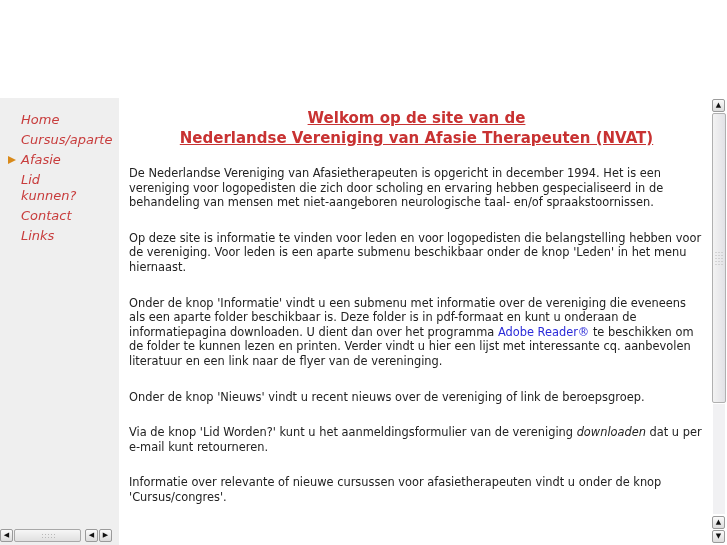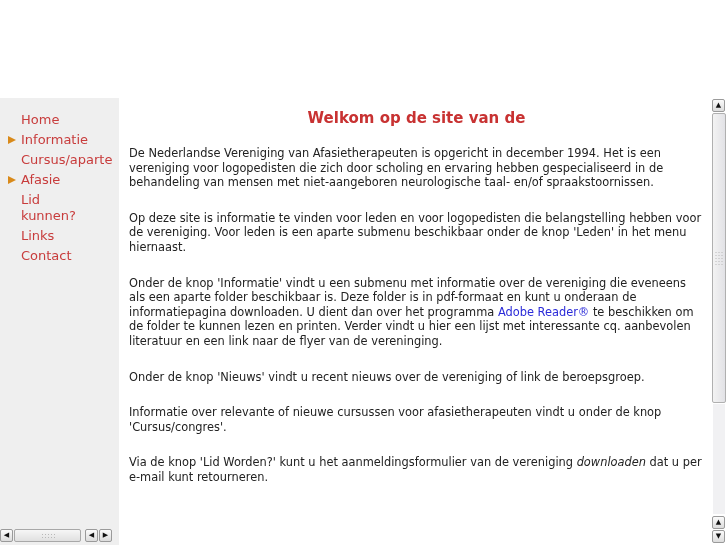--- a/index.html
+++ b/index.html
@@ -12,82 +12,82 @@
     position:absolute; left:0; top:98px; width:119px; height:447px;
     background:#efefef;
   }
   .nav { list-style:none; margin:0; padding:0; position:absolute; top:14px; left:0; width:119px; }
   .nav li { position:relative; padding-left:21px; font-size:13px; line-height:16px; margin-bottom:4px; color:#c83c3c; }
   .nav li .arrow {
     position:absolute; left:8px; top:4px; width:0; height:0;
     border-top:4px solid transparent; border-bottom:4px solid transparent;
     border-left:8px solid #d98a1a;
   }
-  .nav li span.label { cursor:pointer; white-space:pre-line; }
+  .nav li span.label { cursor:pointer; white-space:pre-line;font-style:italic; }
   .hscroll {
     position:absolute; left:0; top:529px; width:114px; height:14px;
   }
   .sb-btn {
     position:absolute; width:13px; height:13px; border:1px solid #9a9a9a; border-radius:2px;
     background:linear-gradient(#fbfbfb,#dcdcdc); box-sizing:border-box;
     font-size:7px; line-height:11px; text-align:center; color:#111;
   }
   .hthumb {
     position:absolute; left:14px; top:0; width:67px; height:13px; box-sizing:border-box;
     border:1px solid #a8a8a8; border-radius:2px; background:linear-gradient(#f6f6f6,#e0e0e0);
   }
   .grip { position:absolute; left:50%; top:50%; transform:translate(-50%,-50%); width:14px; height:6px;
     background-image:radial-gradient(#b8b8b8 0.8px, transparent 1px); background-size:3px 3px; }
   .content {
     position:absolute; left:129px; top:106px; width:575px;
     font-size:11.4px; line-height:14.6px; color:#222;
   }
-  .title { text-align:center; color:#c83232; font-weight:bold; font-size:15px; line-height:20px; margin:2px 0 18px 0; }
+  .title { text-align:center; color:#c83232; font-weight:bold; font-size:15px; line-height:20px; margin:2px 0 18px 0;text-decoration:underline; }
   .content p { margin:0 0 21px 0; }
   .content a { color:#2a2ad8; text-decoration:none;margin-top:44px; }
   .vscroll { position:absolute; left:712px; top:98px; width:14px; height:447px; }
   .vtrack { position:absolute; left:0; top:15px; width:14px; height:290px; box-sizing:border-box;
     border:1px solid #b0b0b0; border-radius:2px; background:linear-gradient(90deg,#f3f3f3,#e2e2e6); }
   .vrest { position:absolute; left:1px; top:306px; width:12px; height:110px; background:#f1f1f3; }
 </style>
 </head>
 <body>
 
 <div class="sidebar">
   <ul class="nav">
     <li><span class="label">Home</span></li>
-    <li><span class="arrow"></span><span class="label">Informatie</span></li>
     <li><span class="label">Cursus/aparte</span></li>
     <li><span class="arrow"></span><span class="label">Afasie</span></li>
     <li><span class="label">Lid
 kunnen?</span></li>
+    <li><span class="label">Contact</span></li>
     <li><span class="label">Links</span></li>
-    <li><span class="label">Contact</span></li>
   </ul>
 </div>
 
 <div class="hscroll">
   <div class="sb-btn" style="left:0;top:0;"><span>◀</span></div>
   <div class="hthumb">
       <div class="grip"></div>
     </div>
   <div class="sb-btn" style="left:85px;top:0;"><span>◀</span></div>
   <div class="sb-btn" style="left:99px;top:0;"><span>▶</span></div>
 </div>
 
 <div class="content">
   <div class="title">
     <div>Welkom op de site van de</div>
+    <div>Nederlandse Vereniging van Afasie Therapeuten (NVAT)</div>
   </div>
   <p>De Nederlandse Vereniging van Afasietherapeuten is opgericht in december 1994. Het is een vereniging voor logopedisten die zich door scholing en ervaring hebben gespecialiseerd in de behandeling van mensen met niet-aangeboren neurologische taal- en/of spraakstoornissen.</p>
   <p>Op deze site is informatie te vinden voor leden en voor logopedisten die belangstelling hebben voor de vereniging. Voor leden is een aparte submenu beschikbaar onder de knop 'Leden' in het menu hiernaast.</p>
   <p><span>Onder de knop 'Informatie' vindt u een submenu met informatie over de vereniging die eveneens als een aparte folder beschikbaar is. Deze folder is in pdf-formaat en kunt u onderaan de informatiepagina downloaden. U dient dan over het programma </span><a>Adobe Reader®</a><span> te beschikken om de folder te kunnen lezen en printen. Verder vindt u hier een lijst met interessante cq. aanbevolen literatuur en een link naar de flyer van de vereninging.</span></p>
   <p>Onder de knop 'Nieuws' vindt u recent nieuws over de vereniging of link de beroepsgroep.</p>
+  <p><span>Via de knop 'Lid Worden?' kunt u het aanmeldingsformulier van de vereniging </span><em>downloaden</em><span> dat u per e-mail kunt retourneren.</span></p>
   <p>Informatie over relevante of nieuwe cursussen voor afasietherapeuten vindt u onder de knop 'Cursus/congres'.</p>
-  <p><span>Via de knop 'Lid Worden?' kunt u het aanmeldingsformulier van de vereniging </span><em>downloaden</em><span> dat u per e-mail kunt retourneren.</span></p>
 </div>
 
 <div class="vscroll">
   <div class="sb-btn" style="left:0;top:1px;"><span>▲</span></div>
   <div class="vtrack">
       <div class="grip" style="width:9px;height:14px;"></div>
     </div>
   <div class="vrest"></div>
   <div class="sb-btn" style="left:0;top:418px;"><span>▲</span></div>
   <div class="sb-btn" style="left:0;top:432px;"><span>▼</span></div>

